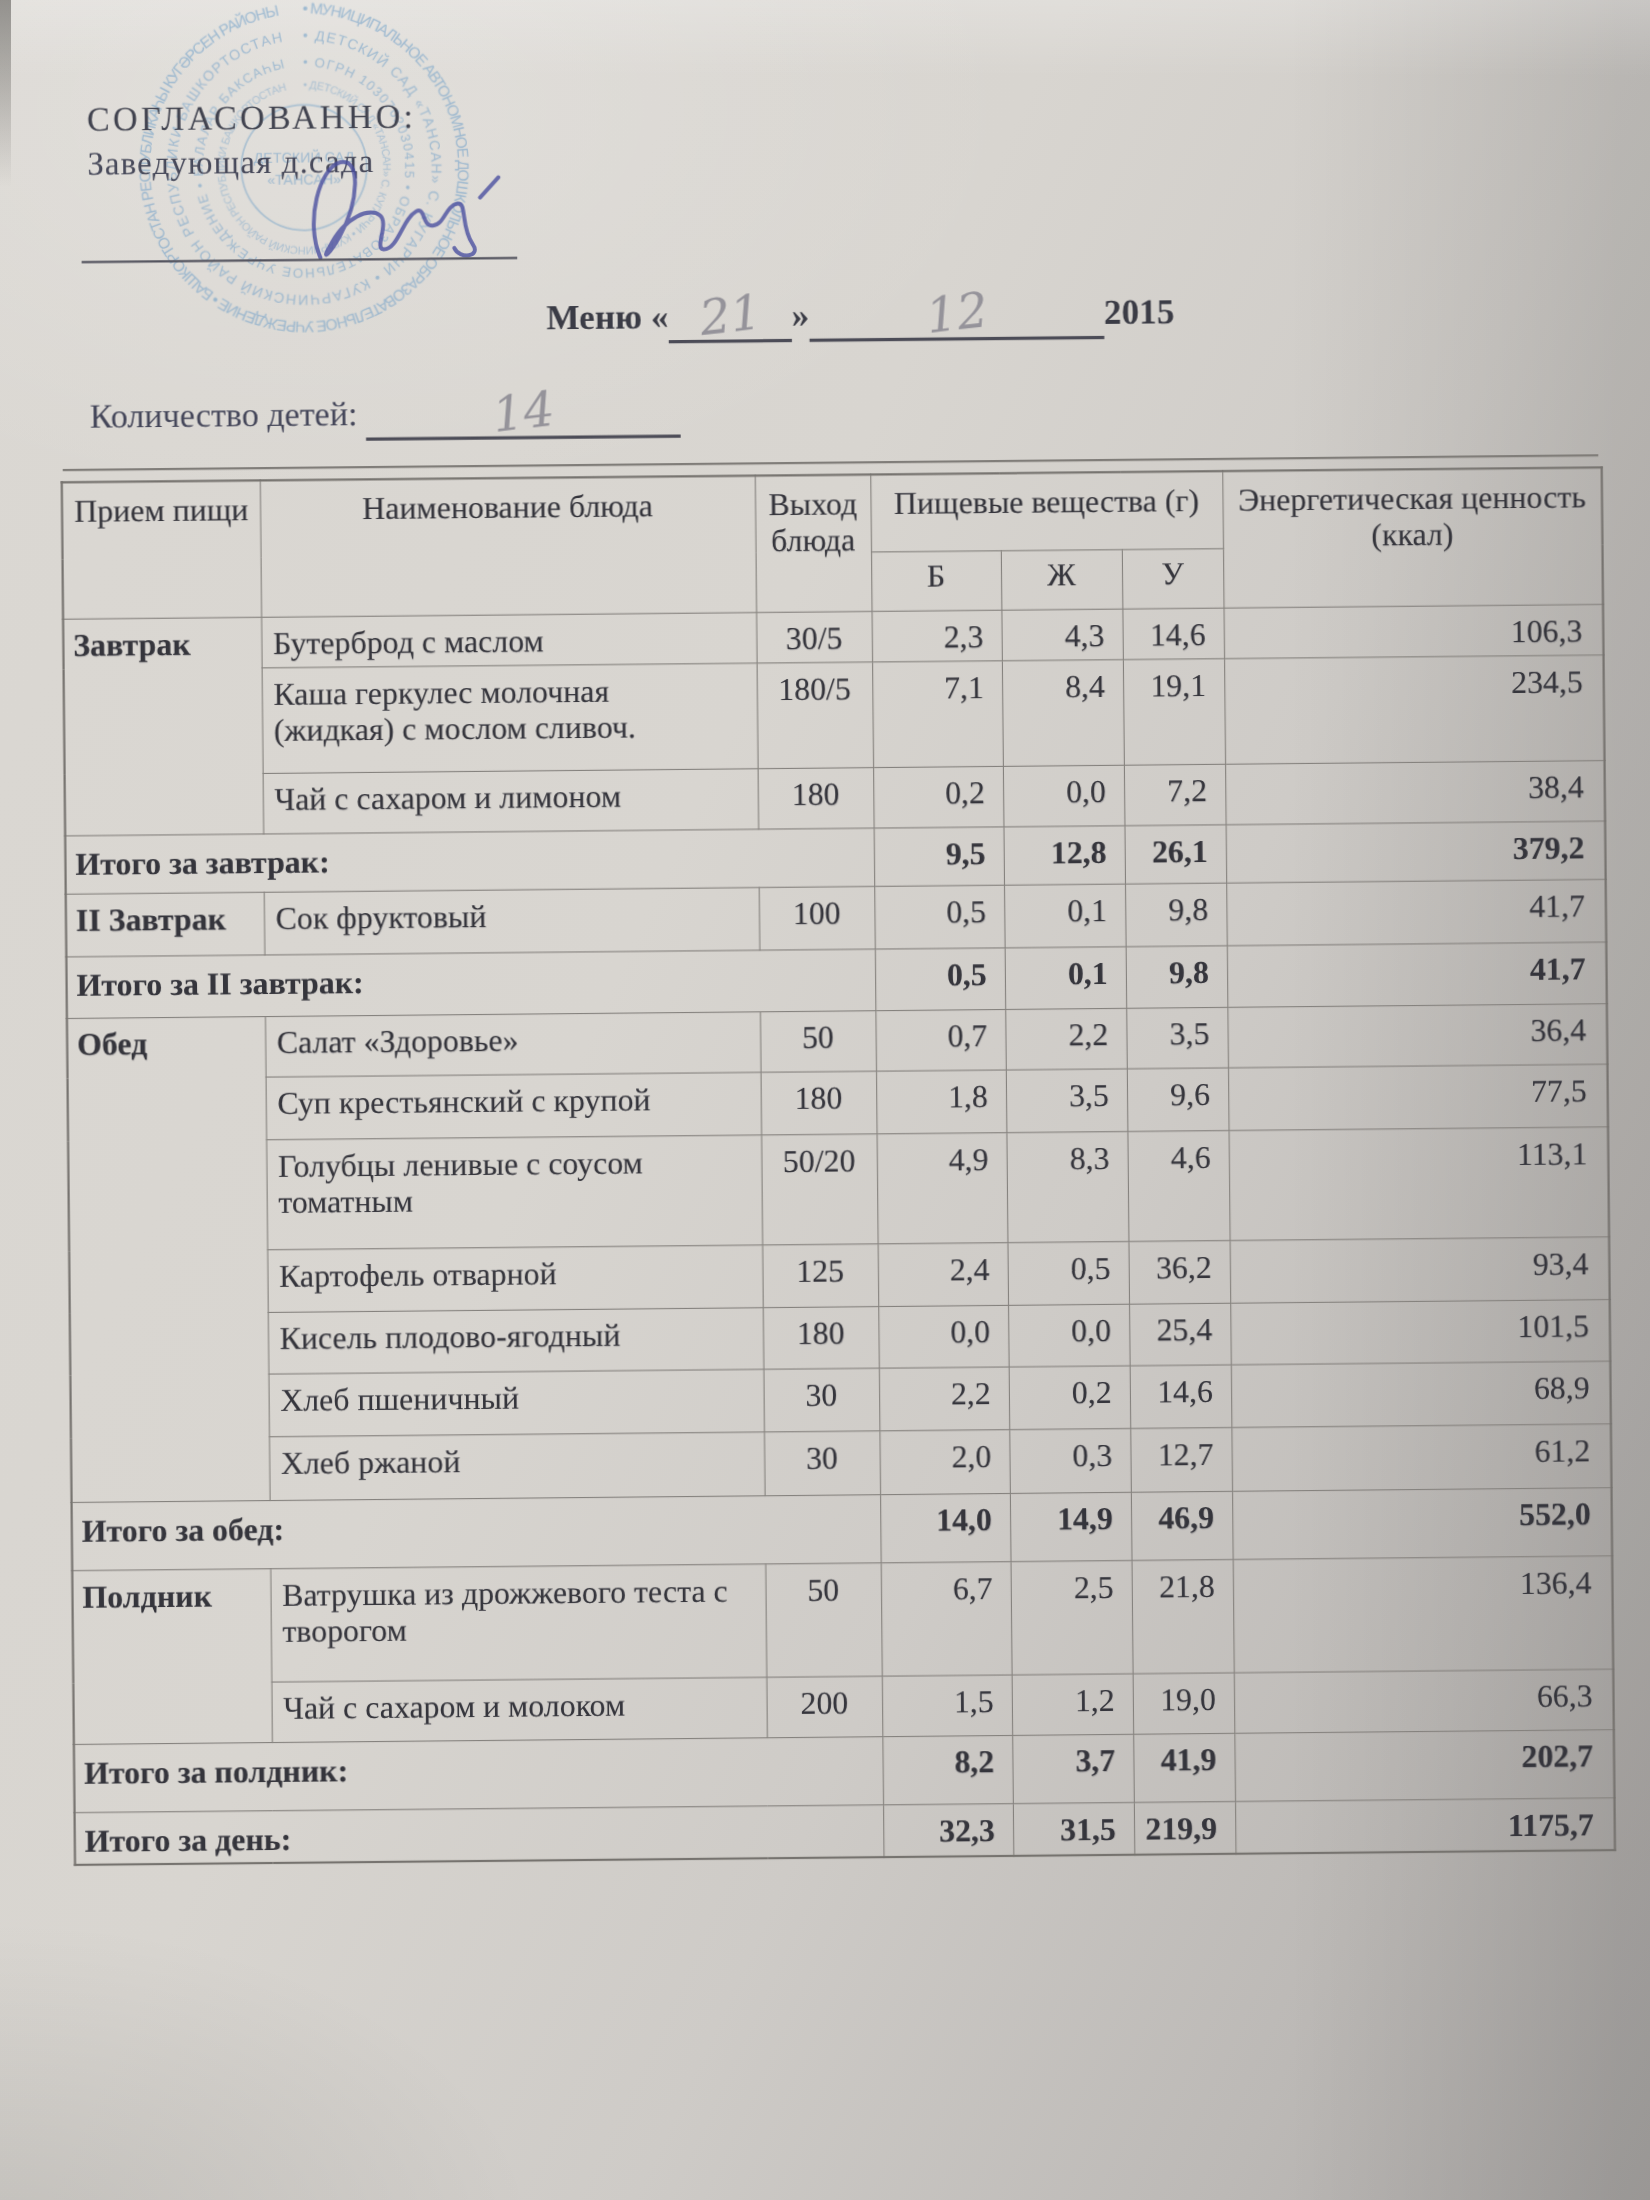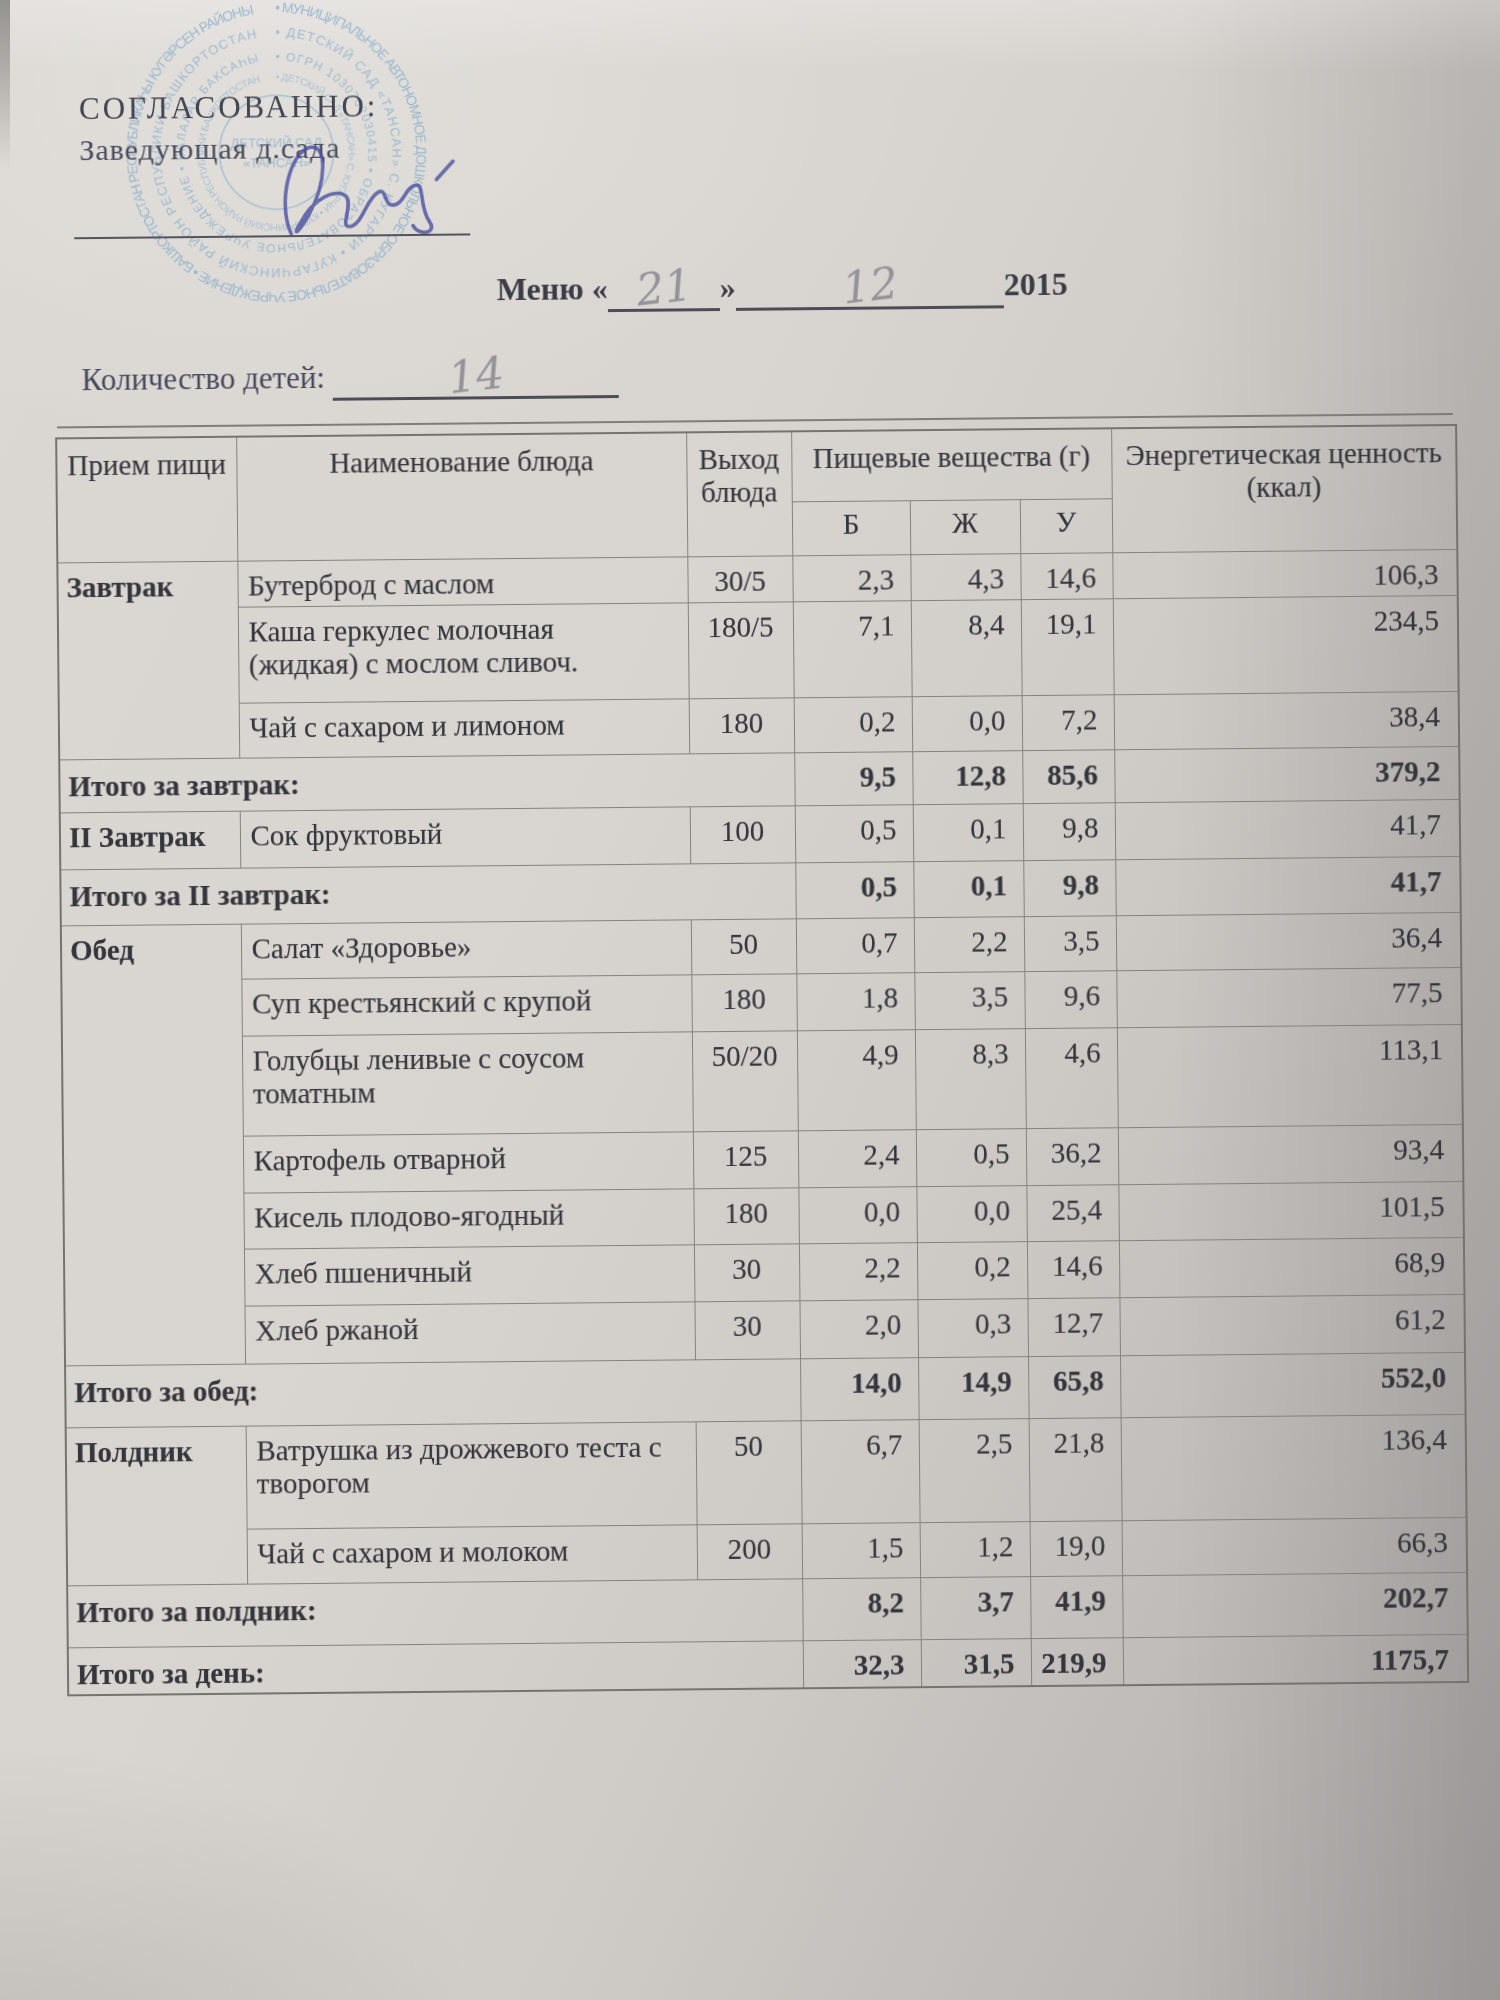--- a/index.html
+++ b/index.html
@@ -155,21 +155,21 @@
           <td class="c-out">180</td>
           <td class="c-num">0,2</td>
           <td class="c-num">0,0</td>
           <td class="c-num">7,2</td>
           <td class="c-kcal">38,4</td>
         </tr>
         <tr class="total" style="height:53px">
           <td class="c-total-label" colspan="3">Итого за завтрак:</td>
           <td class="c-num">9,5</td>
           <td class="c-num">12,8</td>
-          <td class="c-num">85,6</td>
+          <td class="c-num">26,1</td>
           <td class="c-kcal">379,2</td>
         </tr>
         <tr style="height:57px">
           <td class="c-meal">II Завтрак</td>
           <td class="c-dish">Сок фруктовый</td>
           <td class="c-out">100</td>
           <td class="c-num">0,5</td>
           <td class="c-num">0,1</td>
           <td class="c-num">9,8</td>
           <td class="c-kcal">41,7</td>
@@ -235,21 +235,21 @@
           <td class="c-out">30</td>
           <td class="c-num">2,0</td>
           <td class="c-num">0,3</td>
           <td class="c-num">12,7</td>
           <td class="c-kcal">61,2</td>
         </tr>
         <tr class="total" style="height:62px">
           <td class="c-total-label" colspan="3">Итого за обед:</td>
           <td class="c-num">14,0</td>
           <td class="c-num">14,9</td>
-          <td class="c-num">65,8</td>
+          <td class="c-num">46,9</td>
           <td class="c-kcal">552,0</td>
         </tr>
         <tr style="height:103px">
           <td class="c-meal" rowspan="2">Полдник</td>
           <td class="c-dish">Ватрушка из дрожжевого теста с творогом</td>
           <td class="c-out">50</td>
           <td class="c-num">6,7</td>
           <td class="c-num">2,5</td>
           <td class="c-num">21,8</td>
           <td class="c-kcal">136,4</td>

